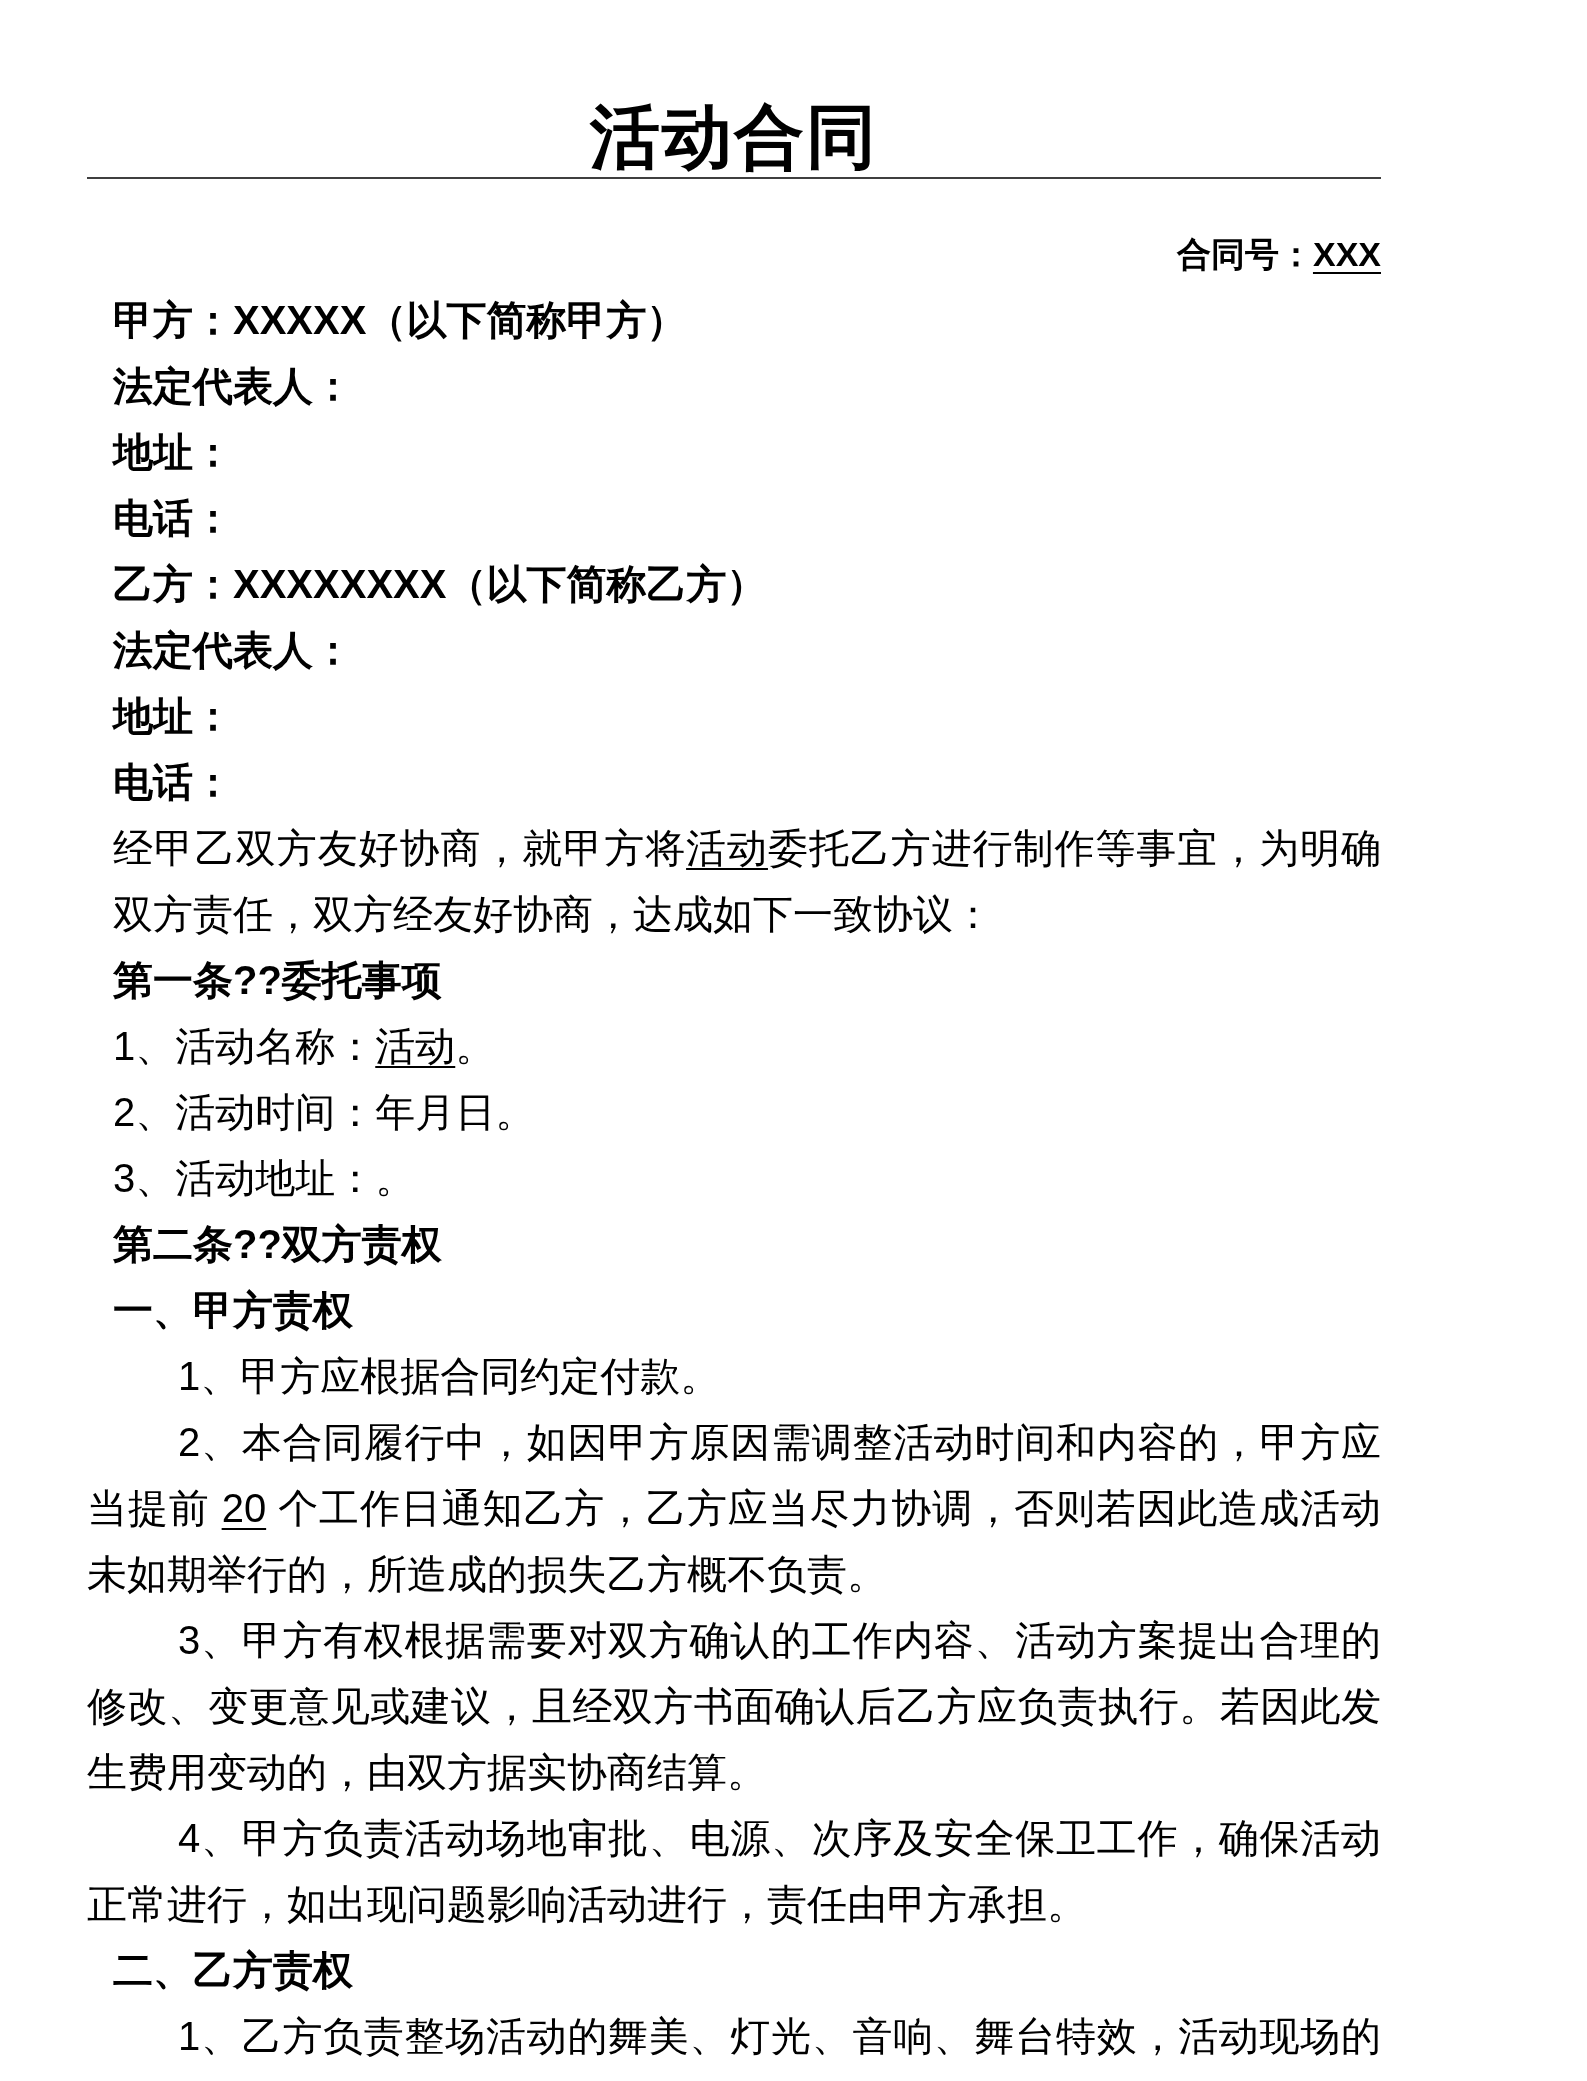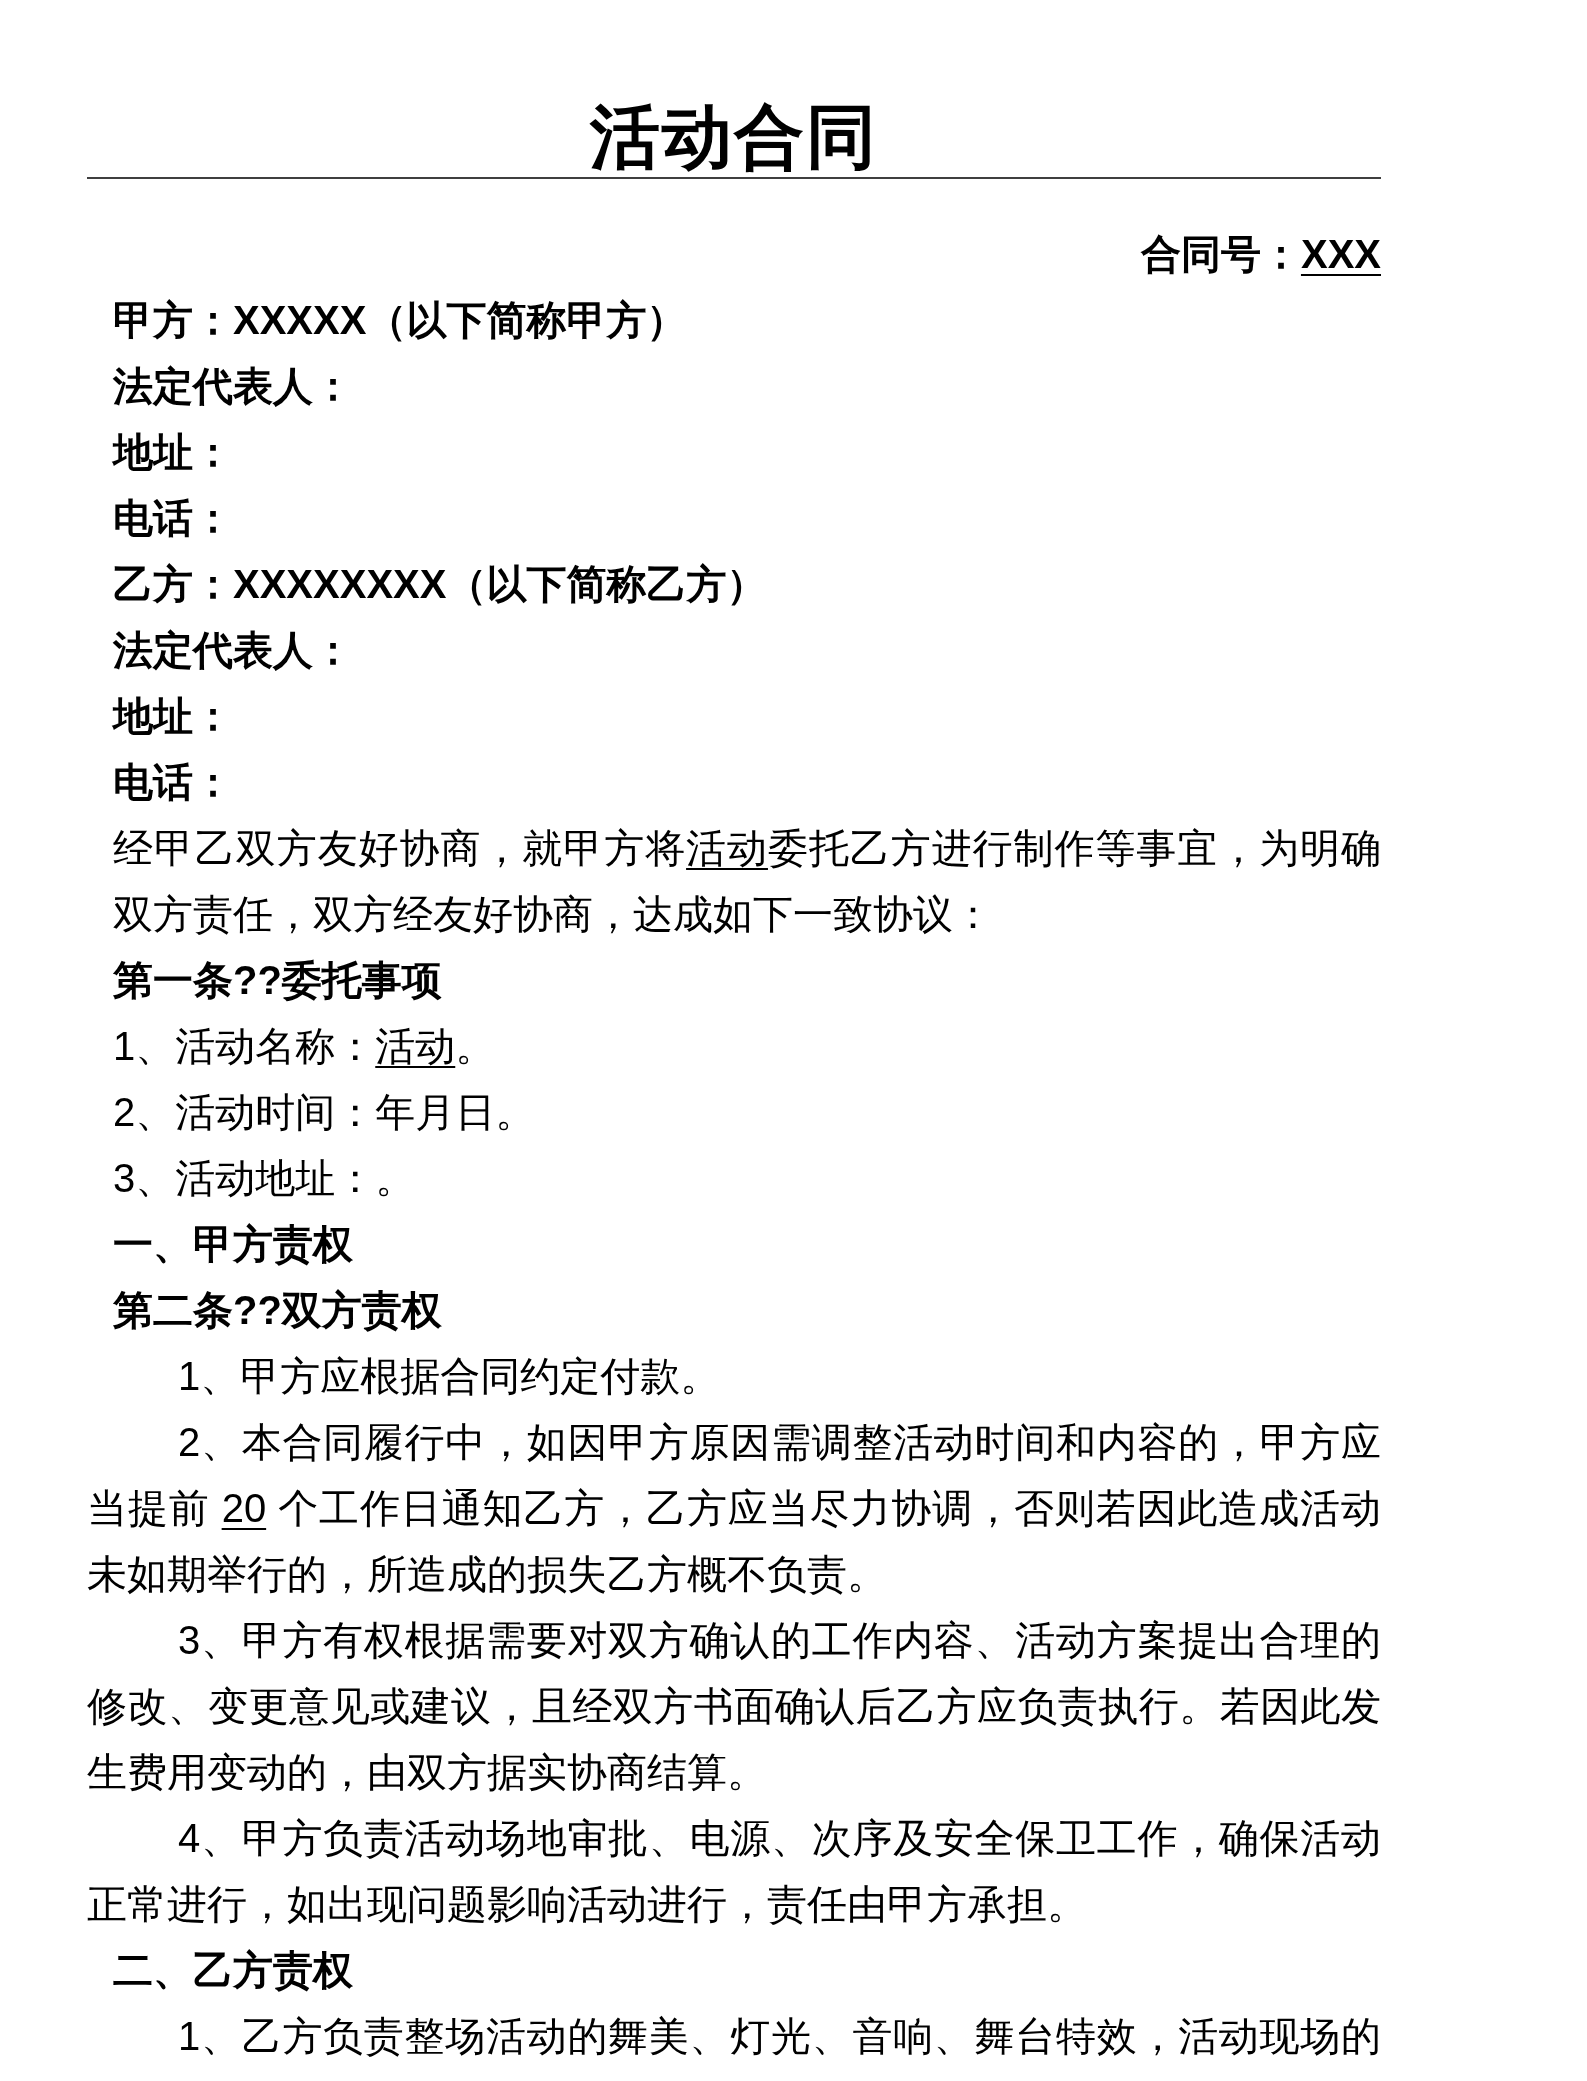--- a/index.html
+++ b/index.html
@@ -31,21 +31,21 @@
     margin: 0;
     text-align: center;
     font-size: 70px;
     line-height: 79px;
     font-weight: bold;
     letter-spacing: 2px;
   }
   .contract-no {
     margin-top: 42px;
     text-align: right;
-    font-size: 40px;
+    font-size: 34px;
     line-height: 66px;
     font-weight: bold;
   }
   .contract-no .value,
   .u {
     text-decoration: underline;
     text-decoration-thickness: 2px;
     text-underline-offset: 6px;
   }
   .body-text p.line {
@@ -87,22 +87,22 @@
       <p class="line bold ind-small"><span>电话：</span></p>
       <p class="line bold ind-small"><span>乙方：XXXXXXXX（以下简称乙方）</span></p>
       <p class="line bold ind-small"><span>法定代表人：</span></p>
       <p class="line bold ind-small"><span>地址：</span></p>
       <p class="line bold ind-small"><span>电话：</span></p>
       <p class="line ind-small"><span>经甲乙双方友好协商，就甲方将</span><span class="u">活动</span><span>委托乙方进行制作等事宜，为明确双方责任，双方经友好协商，达成如下一致协议：</span></p>
       <p class="line bold ind-small"><span>第一条??委托事项</span></p>
       <p class="line ind-small"><span>1、活动名称：</span><span class="u">活动</span><span>。</span></p>
       <p class="line ind-small"><span>2、活动时间：年月日。</span></p>
       <p class="line ind-small"><span>3、活动地址：。</span></p>
+      <p class="line bold ind-small"><span>第二条??双方责权</span></p>
       <p class="line bold ind-small"><span>一、甲方责权</span></p>
-      <p class="line bold ind-small"><span>第二条??双方责权</span></p>
       <p class="line ind-large"><span>1、甲方应根据合同约定付款。</span></p>
       <p class="line ind-large"><span>2、本合同履行中，如因甲方原因需调整活动时间和内容的，甲方应当提前 </span><span class="u">20</span><span> 个工作日通知乙方，乙方应当尽力协调，否则若因此造成活动未如期举行的，所造成的损失乙方概不负责。</span></p>
       <p class="line ind-large"><span>3、甲方有权根据需要对双方确认的工作内容、活动方案提出合理的修改、变更意见或建议，且经双方书面确认后乙方应负责执行。若因此发生费用变动的，由双方据实协商结算。</span></p>
       <p class="line ind-large"><span>4、甲方负责活动场地审批、电源、次序及安全保卫工作，确保活动正常进行，如出现问题影响活动进行，责任由甲方承担。</span></p>
       <p class="line bold ind-small"><span>二、乙方责权</span></p>
       <p class="line ind-large"><span>1、乙方负责整场活动的舞美、灯光、音响、舞台特效，活动现场的布置和氛围营造，以及活动现场与甲方的联系和协调工作。</span></p>
     </div>
 
   <div class="footer">精心整理</div>
 

